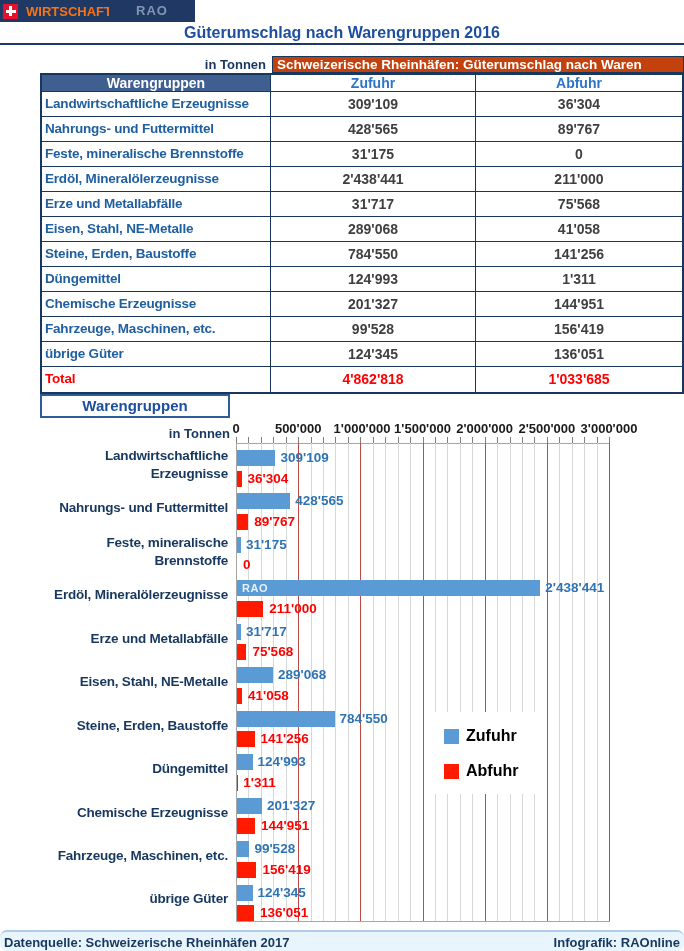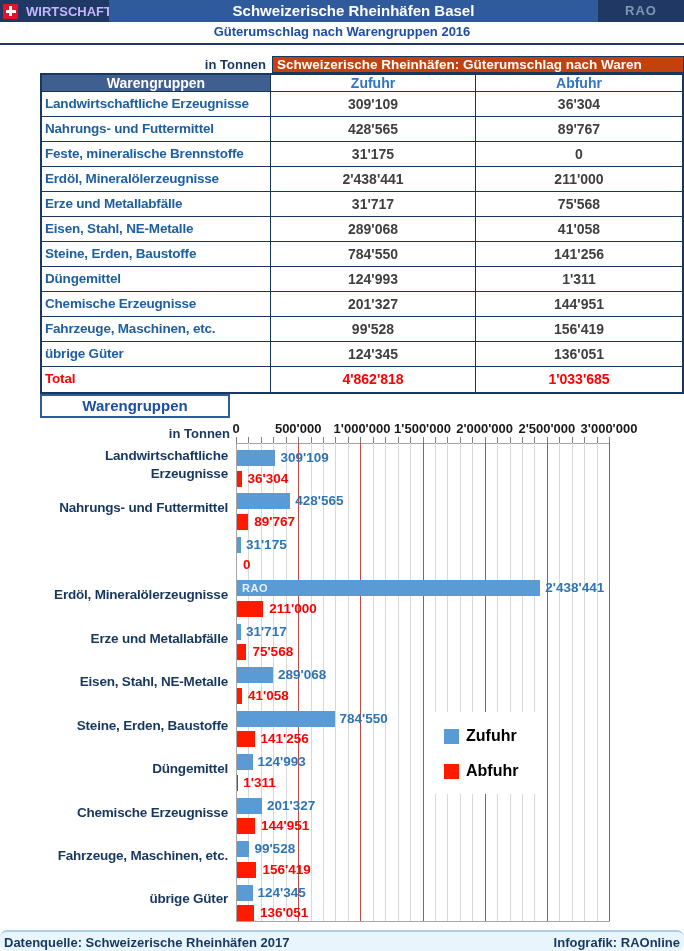--- a/index.html
+++ b/index.html
@@ -1,32 +1,32 @@
 <!DOCTYPE html>
 <html><head>
 <meta charset="utf-8">
 <style>
   html,body{margin:0;padding:0;background:#fff;}
   .page{position:relative;width:684px;height:951px;background:#fff;overflow:hidden;
         font-family:"Liberation Sans",sans-serif;}
 
   
   .topbar{position:absolute;left:0;top:0;width:684px;height:22px;display:flex;}
-  .hdr-left{width:106px;background:#1F3864;color:#c4b5fd;font-weight:bold;font-size:13px;
+  .hdr-left{width:106px;background:#1F3864;color:#f97316;font-weight:bold;font-size:13px;
             display:flex;align-items:center;gap:8px;padding-left:3px;}
   .swiss-flag{position:relative;width:15px;height:15px;background:#E8112D;flex:0 0 15px;}
   .swiss-flag .bar-v{position:absolute;left:6px;top:2.5px;width:3px;height:10px;background:#fff;}
   .swiss-flag .bar-h{position:absolute;top:6px;left:2.5px;width:10px;height:3px;background:#fff;}
   .hdr-mid{flex:1;background:#2F5B9D;color:#fff;font-weight:bold;font-size:15px;
            text-align:center;line-height:22px;}
   .hdr-right{width:86px;background:#1F3864;color:#8296B4;font-weight:bold;font-size:13px;
              text-align:center;line-height:22px;letter-spacing:1px;}
 
   .subtitle{position:absolute;top:24px;left:0;width:684px;text-align:center;color:#1D4EA0;
-            font-weight:bold;font-size:13px;}
+            font-weight:bold;font-size:16px;}
   .subtitle-rule{position:absolute;top:43px;left:0;width:684px;height:2px;background:#1F3864;}
 
   
   .tbl-unit{position:absolute;top:57px;left:140px;width:126px;text-align:right;
             font-weight:bold;font-size:13px;color:#17375E;}
   .tbl-tophdr{position:absolute;top:56px;left:272px;width:412px;height:17px;background:#c2410c;
               color:#fff;font-weight:bold;font-size:13.5px;line-height:16px;padding-left:4px;
               white-space:nowrap;overflow:hidden;box-sizing:border-box;border:1px solid #17375E;}
   .tbl{position:absolute;top:73px;left:40px;width:644px;border:2px solid #17375E;
        box-sizing:border-box;background:#fff;}
@@ -87,21 +87,20 @@
 <div class="page">
 
   <div class="topbar">
     <div class="hdr-left" style="background: rgb(31, 56, 100);">
       <span class="swiss-flag">
         <span class="bar-v"></span>
         <span class="bar-h"></span>
       </span>
       <span>WIRTSCHAFT</span>
     </div>
-    <div class="hdr-mid" style="background: rgb(47, 91, 157);">Schweizerische Rheinhäfen Basel</div>
     <div class="hdr-right" style="background: rgb(31, 56, 100);">RAO</div>
   </div>
 
   <div class="subtitle">Güterumschlag nach Warengruppen 2016</div>
   <div class="subtitle-rule"></div>
 
   <div class="tbl-unit">in Tonnen</div>
   <div class="tbl-tophdr">Schweizerische Rheinhäfen: Güterumschlag nach Waren</div>
 
   <div class="tbl">
@@ -260,20 +259,24 @@
       <div class="val zufuhr" style="left: 280.4px; top: 450px; line-height: 16px;">309'109</div>
       <div class="bar abfuhr" style="left: 237px; top: 470.5px; width: 4.5px; height: 16px; background: rgb(255, 26, 0);"></div>
       <div class="val abfuhr" style="left: 247.5px; top: 470.5px; line-height: 16px;">36'304</div>
       <div class="cat-label" style="top: 486.455px; height: 43.4545px;">
         <div>Nahrungs- und Futtermittel</div>
       </div>
       <div class="bar zufuhr" style="left: 237px; top: 493.455px; width: 53.3px; height: 16px; background: rgb(91, 155, 213);"></div>
       <div class="val zufuhr" style="left: 295.3px; top: 493.455px; line-height: 16px;">428'565</div>
       <div class="bar abfuhr" style="left: 237px; top: 513.955px; width: 11.2px; height: 16px; background: rgb(255, 26, 0);"></div>
       <div class="val abfuhr" style="left: 254.2px; top: 513.955px; line-height: 16px;">89'767</div>
+      <div class="cat-label" style="top: 529.909px; height: 43.4545px;">
+        <div>Feste, mineralische</div>
+        <div>Brennstoffe</div>
+      </div>
       <div class="bar zufuhr" style="left: 237px; top: 536.909px; width: 3.9px; height: 16px; background: rgb(91, 155, 213);"></div>
       <div class="val zufuhr" style="left: 245.9px; top: 536.909px; line-height: 16px;">31'175</div>
       <div class="bar abfuhr" style="left: 237px; top: 557.409px; width: 0px; height: 16px; background: rgb(255, 26, 0);"></div>
       <div class="val abfuhr" style="left: 243px; top: 557.409px; line-height: 16px;">0</div>
       <div class="cat-label" style="top: 573.364px; height: 43.4545px;">
         <div>Erdöl, Mineralölerzeugnisse</div>
       </div>
       <div class="bar zufuhr" style="left: 237px; top: 580.364px; width: 303.2px; height: 16px; background: rgb(91, 155, 213);">
         <span class="watermark">RAO</span>
       </div>

